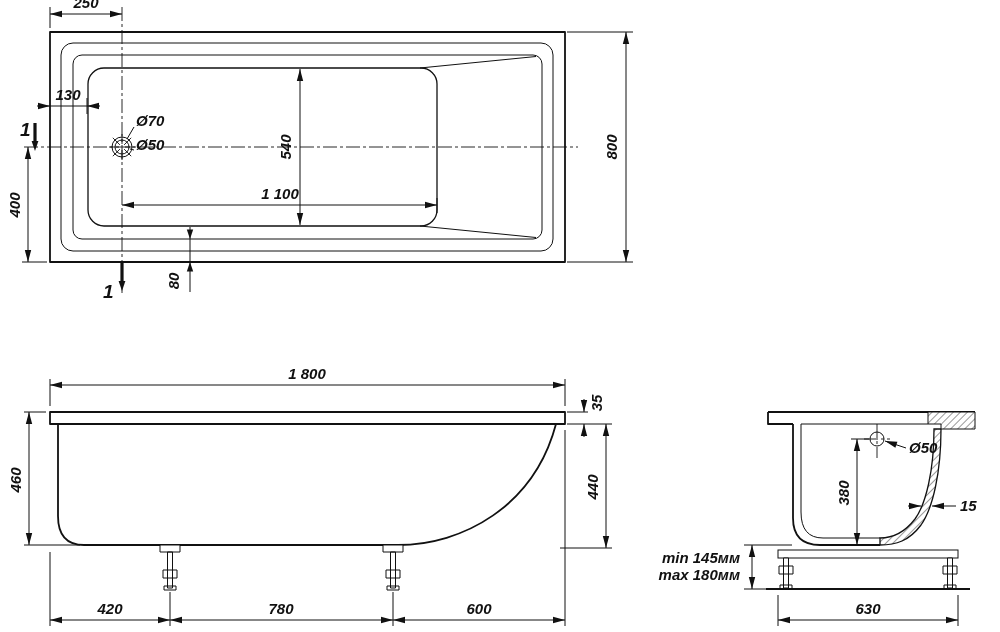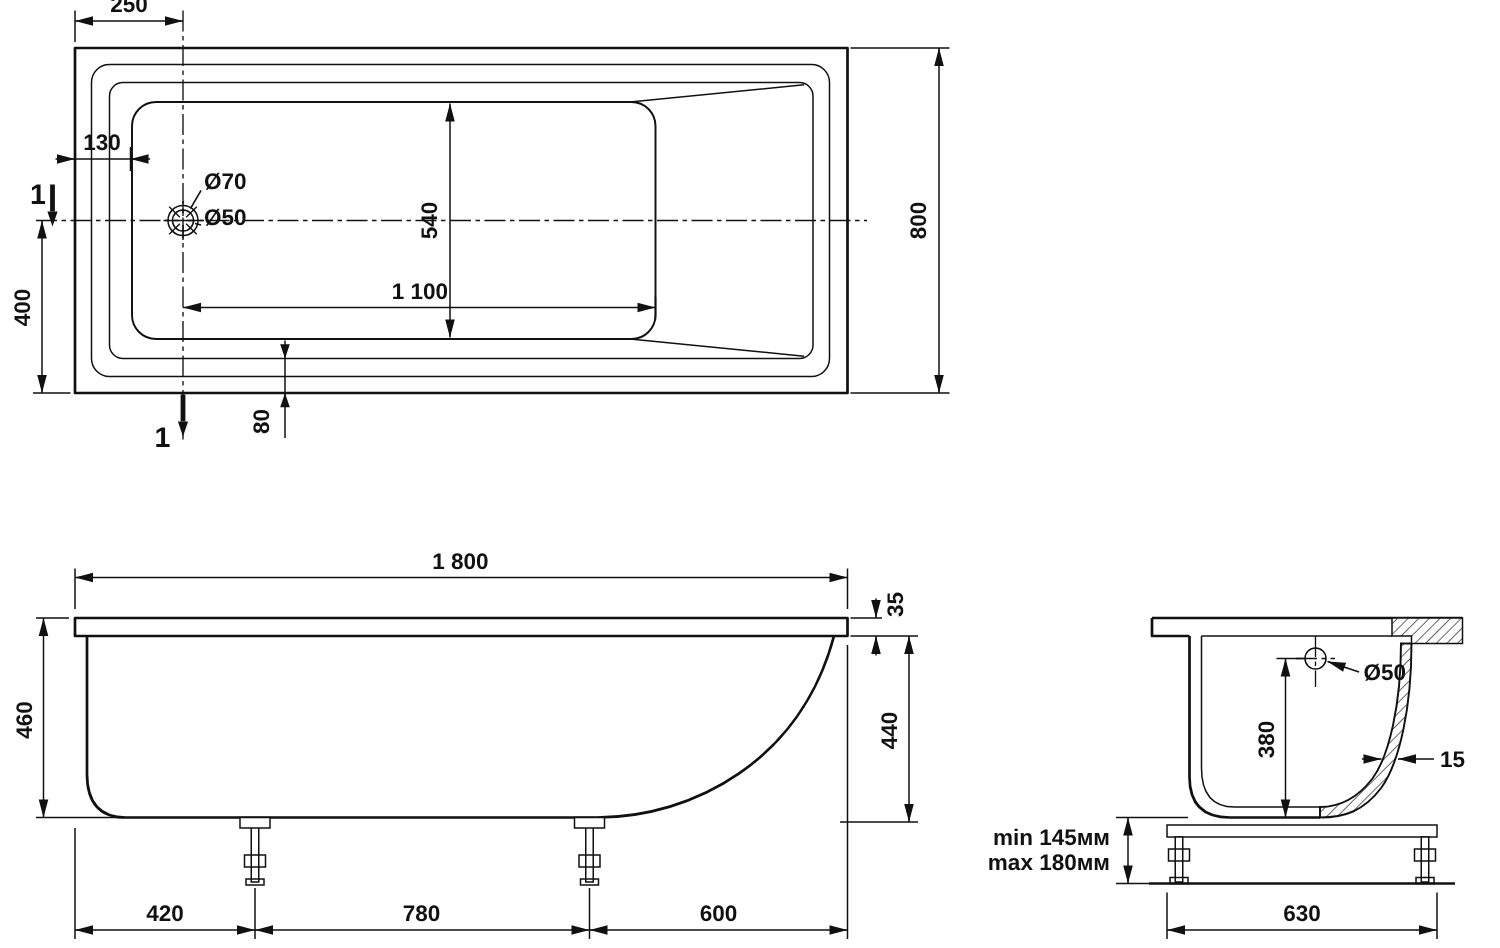--- a/index.html
+++ b/index.html
@@ -1,16 +1,16 @@
 <!DOCTYPE html>
 <html><head>
 <meta charset="utf-8">
 <style>
   html,body{margin:0;padding:0;background:#fff;}
-  .canvas{width:1000px;height:632px;background:#fff;position:relative;}
+  .canvas{width:1000px;height:632px;background:#fff;position:relative;font-style:italic;}
   svg{display:block;}
   svg text{font-family:"Liberation Sans",sans-serif;font-weight:700;font-size:15px;fill:#111;}
   svg text.sec{font-size:19px;}
   .lw2{stroke:#111;stroke-width:1.8;fill:none;stroke-linejoin:round;}
   .lw15{stroke:#111;stroke-width:1.3;fill:none;}
   .lw1{stroke:#111;stroke-width:1;fill:none;}
   .dim{stroke:#111;stroke-width:1;fill:none;}
   .cl{stroke:#111;stroke-width:0.9;fill:none;stroke-dasharray:14 3 3 3;}
   .thick{stroke:#111;stroke-width:3.2;fill:none;}
   .arr{fill:#111;stroke:none;}

